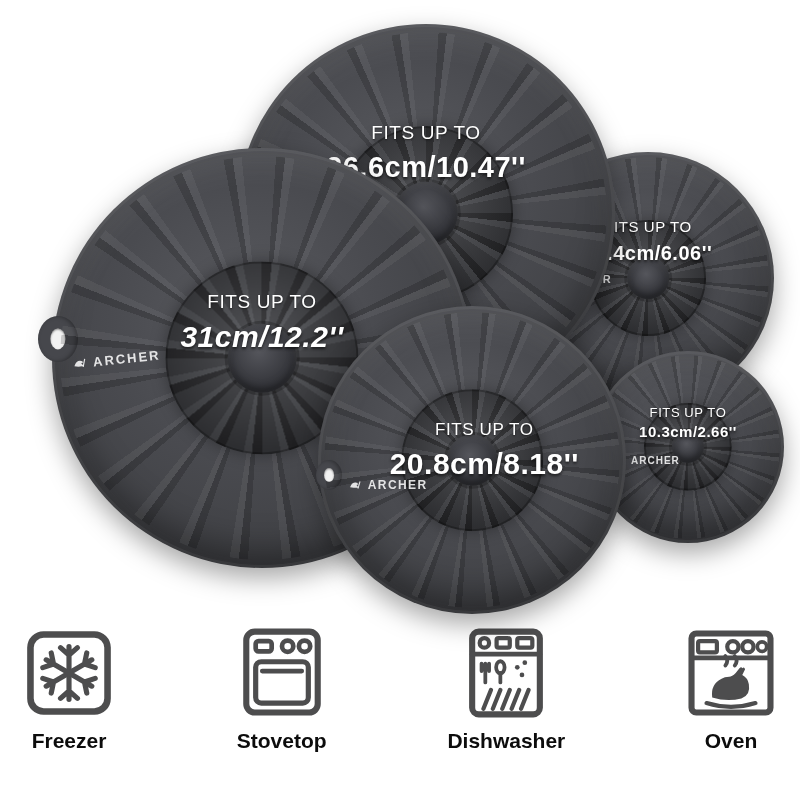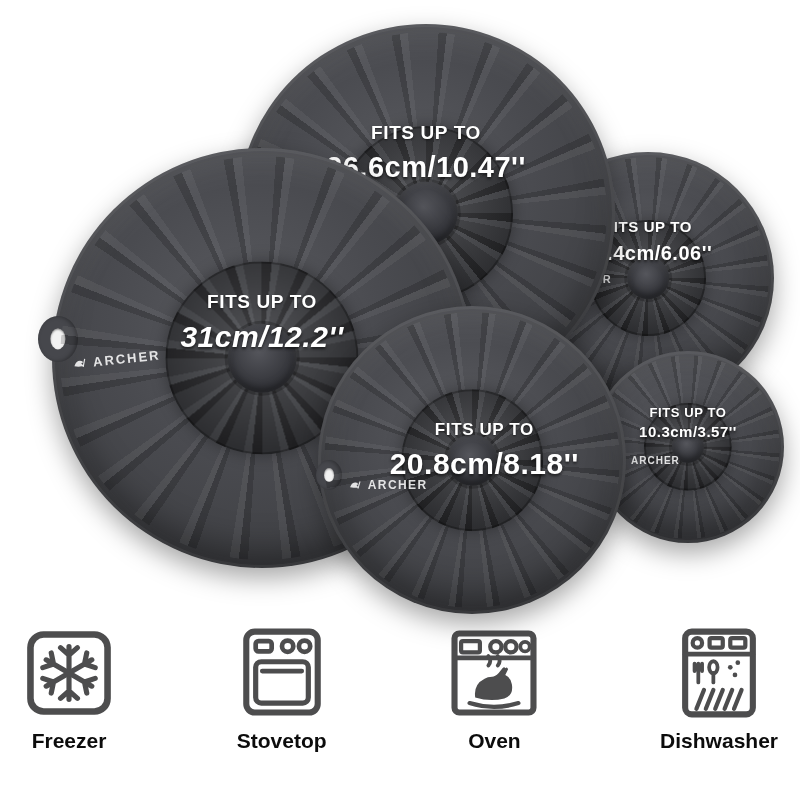--- a/index.html
+++ b/index.html
@@ -45,21 +45,21 @@
     position:absolute;left:50%;top:50%;transform:translate(-50%,-50%);
     width:38%;height:46%;border-radius:50%;background:#f2f2f2;
     box-shadow:inset 0 1px 2px rgba(0,0,0,.45);
   }
   .brand{
     position:absolute;display:flex;align-items:center;gap:4px;
     color:rgba(255,255,255,.85);font-weight:bold;letter-spacing:2px;white-space:nowrap;
   }
   .brand svg{display:block;}
   .lid-text{position:absolute;left:0;right:0;text-align:center;color:#ffffff;}
-  .fits{font-weight:700;letter-spacing:.6px;text-shadow:0 1px 2px rgba(0,0,0,.55);}
+  .fits{font-weight:400;letter-spacing:.6px;text-shadow:0 1px 2px rgba(0,0,0,.55);}
   .size{font-weight:700;text-shadow:0 2px 3px rgba(0,0,0,.6);margin-top:7px;letter-spacing:.5px;}
 
   .lid1{left:52px;top:148px;width:420px;height:420px;z-index:3;}
   .lid2{left:237px;top:24px;width:378px;height:378px;z-index:2;}
   .lid3{left:522px;top:152px;width:252px;height:252px;z-index:1;}
   .lid4{left:318px;top:306px;width:308px;height:308px;z-index:4;}
   .lid5{left:592px;top:351px;width:192px;height:192px;z-index:3;}
 
   .lid1 .lid-text{top:34%;} .lid1 .fits{font-size:19px;} .lid1 .size{font-size:30px;font-style:italic;}
   .lid2 .lid-text{top:26%;} .lid2 .fits{font-size:19px;} .lid2 .size{font-size:29px;}
@@ -159,21 +159,21 @@
       </div>
     <div class="brand">
       <svg width="12" height="9" viewBox="0 0 20 14">
           <path d="M1 10 C4 3 9 2 13 6 L10 7 L13 11 L6 11 Z" fill="rgba(255,255,255,.85)"></path>
           <path d="M15 2 L12 12" stroke="rgba(255,255,255,.85)" stroke-width="1.5"></path>
         </svg>
       <span>ARCHER</span>
     </div>
     <div class="lid-text">
       <div class="fits">FITS UP TO</div>
-      <div class="size">10.3cm/3.57''</div>
+      <div class="size">10.3cm/2.66''</div>
     </div>
   </div>
 
   <div class="lid lid4">
     <div class="tab">
         <span class="tab-hole"></span>
       </div>
     <div class="ripples"></div>
     <div class="hub">
         <div class="hub-core"></div>
@@ -219,45 +219,45 @@
         <circle cx="74" cy="21.5" r="6" stroke-width="5"></circle>
         <rect x="22" y="38" width="56" height="44" rx="6" stroke-width="5.5"></rect>
         <path d="M29 48 H71" stroke-width="5"></path>
       </svg>
       <div class="feature-label">Stovetop</div>
     </div>
 
 
     <div class="feature">
       <svg class="fi" width="94" height="94" viewBox="0 0 100 100" fill="none" stroke="#4d4d4e" stroke-linecap="round" stroke-linejoin="round">
-        <rect x="8" y="8" width="84" height="84" rx="5" stroke-width="6.5"></rect>
-        <rect x="15" y="16" width="20" height="12" rx="2" stroke-width="4.5"></rect>
-        <circle cx="52" cy="22" r="6" stroke-width="4.5"></circle>
-        <circle cx="68" cy="22" r="6" stroke-width="4.5"></circle>
-        <circle cx="83" cy="22" r="5" stroke-width="4"></circle>
-        <path d="M8 34 H92" stroke-width="5"></path>
-        <path d="M44 42 q4 -5 0 -10 M54 42 q4 -5 0 -10" stroke-width="4"></path>
-        <path fill="#4d4d4e" stroke="none" d="M30 76 q-2 -14 10 -20 q3 -2 8 -2 q3 0 7 -4 l4 -5 q2 -2 3 0 q2 -2 3 1 l-3 6 q6 3 7 10 q2 12 -8 15 q-15 4 -31 -1 z"></path>
-        <path d="M24 82 q26 8 52 0" stroke-width="4.5"></path>
-      </svg>
-      <div class="feature-label">Oven</div>
-    </div>
-
-    <div class="feature">
-      <svg class="fi" width="94" height="94" viewBox="0 0 100 100" fill="none" stroke="#4d4d4e" stroke-linecap="round" stroke-linejoin="round">
         <rect x="14" y="6" width="72" height="88" rx="7" stroke-width="6.5"></rect>
         <circle cx="27" cy="18" r="5" stroke-width="4.5"></circle>
         <rect x="40" y="13" width="14" height="10" rx="2" stroke-width="4.5"></rect>
         <rect x="62" y="13" width="16" height="10" rx="2" stroke-width="4.5"></rect>
         <path d="M14 30 H86" stroke-width="5"></path>
         <path d="M28 40 V60 M24 40 V48 M32 40 V48" stroke-width="4"></path>
         <ellipse cx="44" cy="44" rx="4.5" ry="6.5" stroke-width="4"></ellipse>
         <path d="M44 50 V60" stroke-width="4"></path>
         <circle cx="62" cy="44" r="2.5" fill="#4d4d4e" stroke="none"></circle>
         <circle cx="70" cy="39" r="2.5" fill="#4d4d4e" stroke="none"></circle>
         <circle cx="67" cy="52" r="2.5" fill="#4d4d4e" stroke="none"></circle>
         <path d="M26 88 L34 68 M36 88 L44 68 M46 88 L54 68 M56 88 L64 68 M66 88 L74 68" stroke-width="4.5"></path>
       </svg>
       <div class="feature-label">Dishwasher</div>
     </div>
 
+    <div class="feature">
+      <svg class="fi" width="94" height="94" viewBox="0 0 100 100" fill="none" stroke="#4d4d4e" stroke-linecap="round" stroke-linejoin="round">
+        <rect x="8" y="8" width="84" height="84" rx="5" stroke-width="6.5"></rect>
+        <rect x="15" y="16" width="20" height="12" rx="2" stroke-width="4.5"></rect>
+        <circle cx="52" cy="22" r="6" stroke-width="4.5"></circle>
+        <circle cx="68" cy="22" r="6" stroke-width="4.5"></circle>
+        <circle cx="83" cy="22" r="5" stroke-width="4"></circle>
+        <path d="M8 34 H92" stroke-width="5"></path>
+        <path d="M44 42 q4 -5 0 -10 M54 42 q4 -5 0 -10" stroke-width="4"></path>
+        <path fill="#4d4d4e" stroke="none" d="M30 76 q-2 -14 10 -20 q3 -2 8 -2 q3 0 7 -4 l4 -5 q2 -2 3 0 q2 -2 3 1 l-3 6 q6 3 7 10 q2 12 -8 15 q-15 4 -31 -1 z"></path>
+        <path d="M24 82 q26 8 52 0" stroke-width="4.5"></path>
+      </svg>
+      <div class="feature-label">Oven</div>
+    </div>
+
   </div>
 </div>
 
 </body></html>

